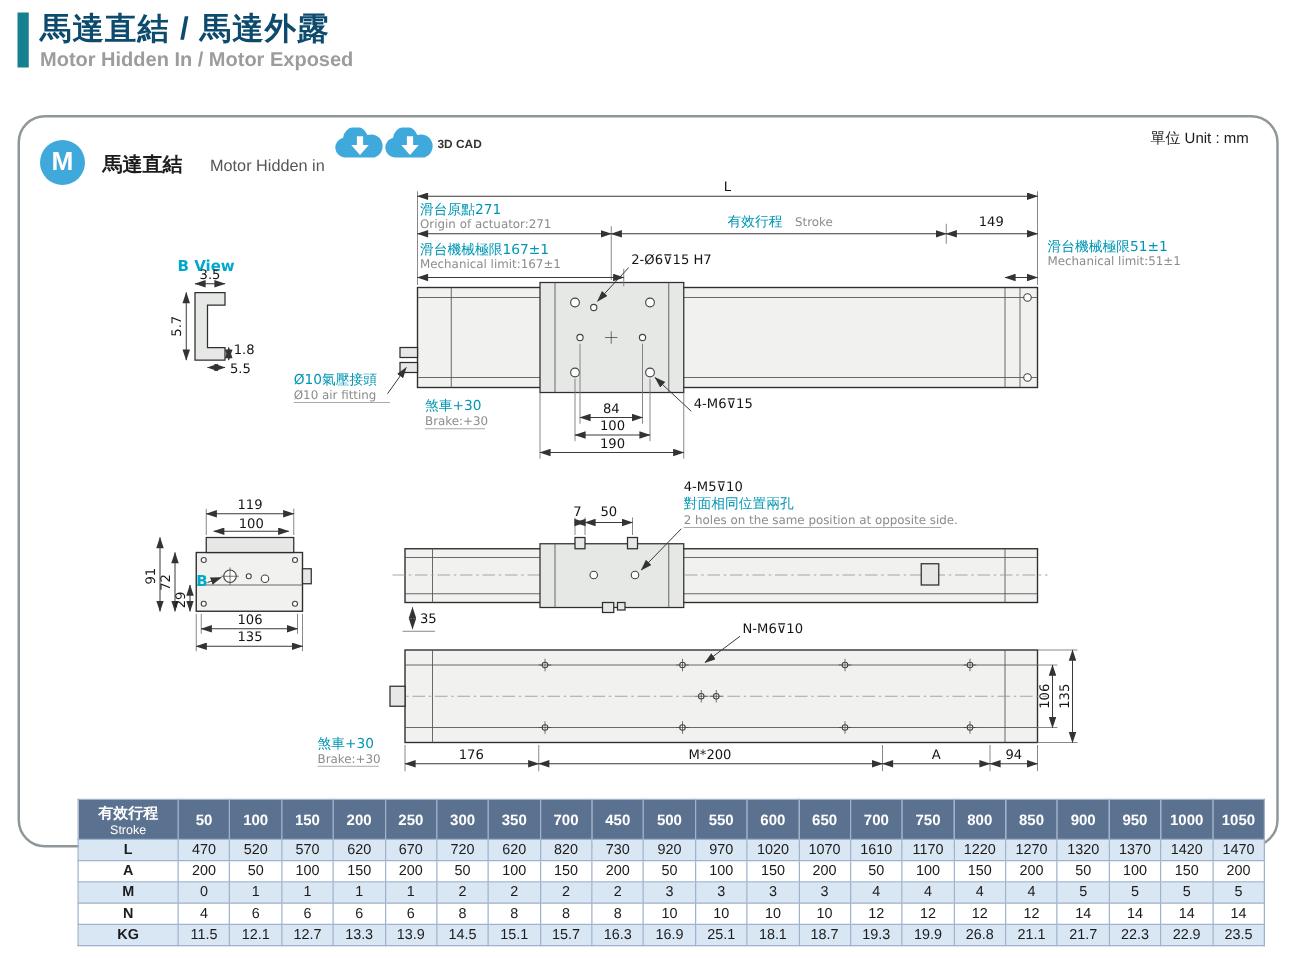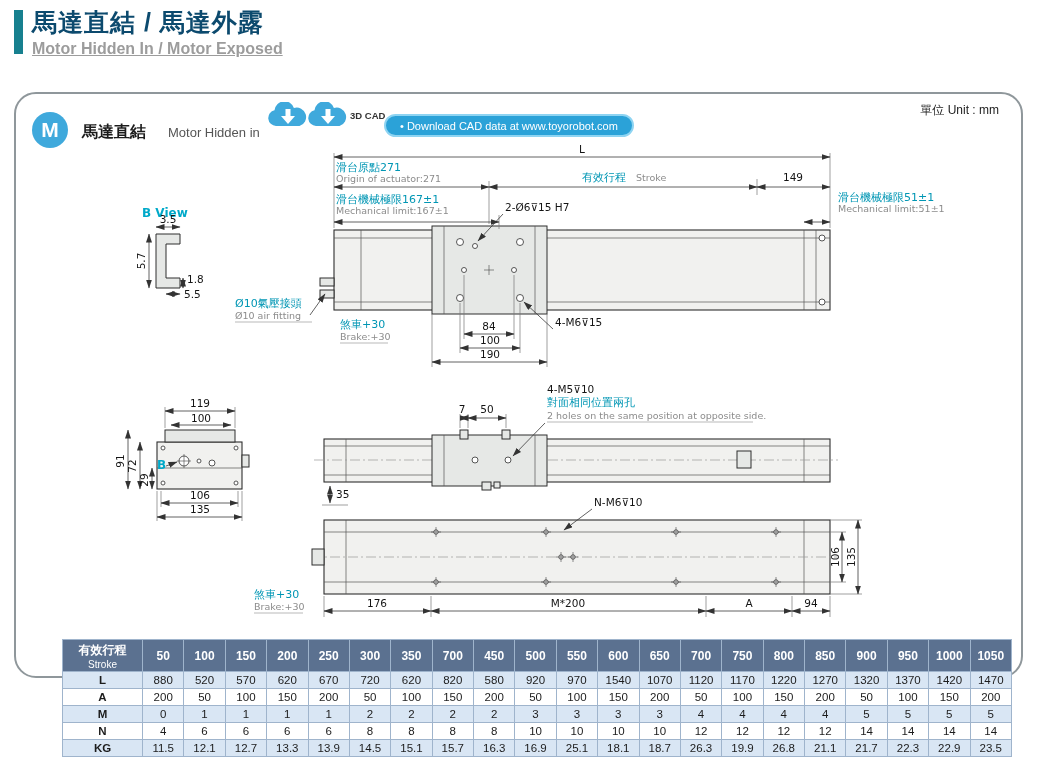--- a/index.html
+++ b/index.html
@@ -4,21 +4,21 @@
 <style>
   * { box-sizing: border-box; margin: 0; padding: 0; }
   html,body { width:1037px; height:773px; background:#fff; overflow:hidden;
     font-family:"Liberation Sans","DejaVu Sans",sans-serif; }
   body { position:relative; }
 
   
   .accent-bar { position:absolute; left:14px; top:10px; width:9px; height:44px; background:#17808f; }
   .page-title { position:absolute; left:32px; top:6px; font-size:25px; font-weight:bold;
     color:#0c4a6e; letter-spacing:1px; }
-  .page-subtitle { position:absolute; left:32px; top:40px; font-size:16px; font-weight:bold; color:#9c9c9c;text-decoration:underline; }
+  .page-subtitle { position:absolute; left:32px; top:40px; font-size:16px; font-weight:bold; color:#9c9c9c; }
 
   
   .panel { position:absolute; left:14px; top:92px; width:1009px; height:586px;
     border:2px solid #8f979b; border-radius:22px; background:#fff; }
   .unit-label { position:absolute; right:22px; top:8px; font-size:12px; color:#1c1c1c; }
 
   .badge { position:absolute; left:16px; top:18px; width:36px; height:36px; border-radius:50%;
     background:#3fa9dc; color:#fff; font-size:21px; font-weight:bold;
     display:flex; align-items:center; justify-content:center; }
   .heading { position:absolute; left:66px; top:28px; font-size:16px; font-weight:bold; color:#1c1c1c; }
@@ -84,21 +84,20 @@
     <div class="cad-label">2D CAD</div>
   </div>
   <div class="cad-group cad-3d">
     <svg width="44" height="27" viewBox="0 0 44 27">
       <path d="M10,24 a8,8 0 0 1 -1.5,-15.8 a10,10 0 0 1 19.4,-2.2 a7.5,7.5 0 0 1 5.6,18 z" fill="#3fa9dc"></path>
       <path d="M19.5,7 h5 v7 h4.5 l-7,8 -7,-8 h4.5 z" fill="#fff"></path>
     </svg>
     <div class="cad-label">3D CAD</div>
   </div>
 
-  <div class="pill">• Download CAD data at www.toyorobot.com</div>
 
   <svg class="drawing" width="1005" height="495" viewBox="0 0 1005 495">
     <defs>
       <marker id="aE" markerWidth="10" markerHeight="8" refX="8.5" refY="3" orient="auto" markerUnits="userSpaceOnUse">
         <path d="M0,0 L9,3 L0,6 z" fill="#333"></path>
         </marker>
       <marker id="aS" markerWidth="10" markerHeight="8" refX="0.5" refY="3" orient="auto" markerUnits="userSpaceOnUse">
         <path d="M9,0 L0,3 L9,6 z" fill="#333"></path>
         </marker>
     </defs>
@@ -374,34 +373,34 @@
             <th>850</th>
             <th>900</th>
             <th>950</th>
             <th>1000</th>
             <th>1050</th>
           </tr>
         </thead>
         <tbody>
           <tr>
             <th>L</th>
-            <td>880</td>
+            <td>470</td>
             <td>520</td>
             <td>570</td>
             <td>620</td>
             <td>670</td>
             <td>720</td>
             <td>620</td>
             <td>820</td>
-            <td>580</td>
+            <td>730</td>
             <td>920</td>
             <td>970</td>
-            <td>1540</td>
+            <td>1020</td>
             <td>1070</td>
-            <td>1120</td>
+            <td>1610</td>
             <td>1170</td>
             <td>1220</td>
             <td>1270</td>
             <td>1320</td>
             <td>1370</td>
             <td>1420</td>
             <td>1470</td>
           </tr>
           <tr>
             <th>A</th>
@@ -483,21 +482,21 @@
             <td>13.3</td>
             <td>13.9</td>
             <td>14.5</td>
             <td>15.1</td>
             <td>15.7</td>
             <td>16.3</td>
             <td>16.9</td>
             <td>25.1</td>
             <td>18.1</td>
             <td>18.7</td>
-            <td>26.3</td>
+            <td>19.3</td>
             <td>19.9</td>
             <td>26.8</td>
             <td>21.1</td>
             <td>21.7</td>
             <td>22.3</td>
             <td>22.9</td>
             <td>23.5</td>
           </tr>
         </tbody>
       </table>

